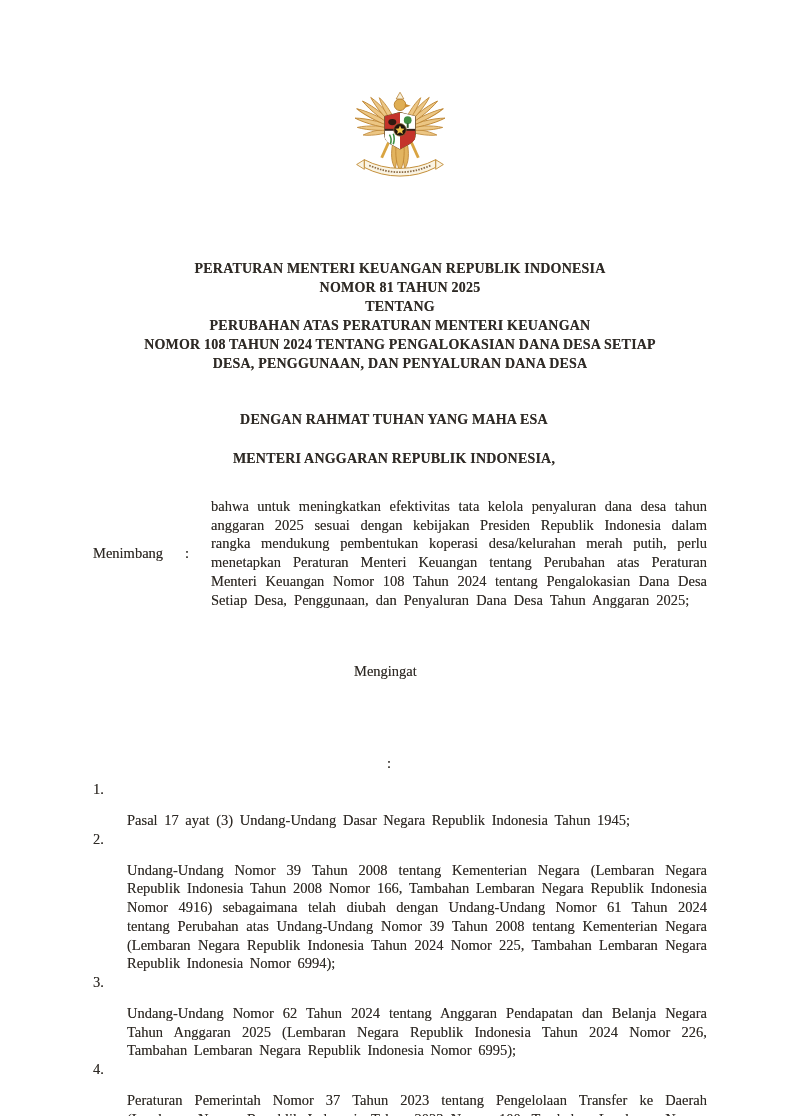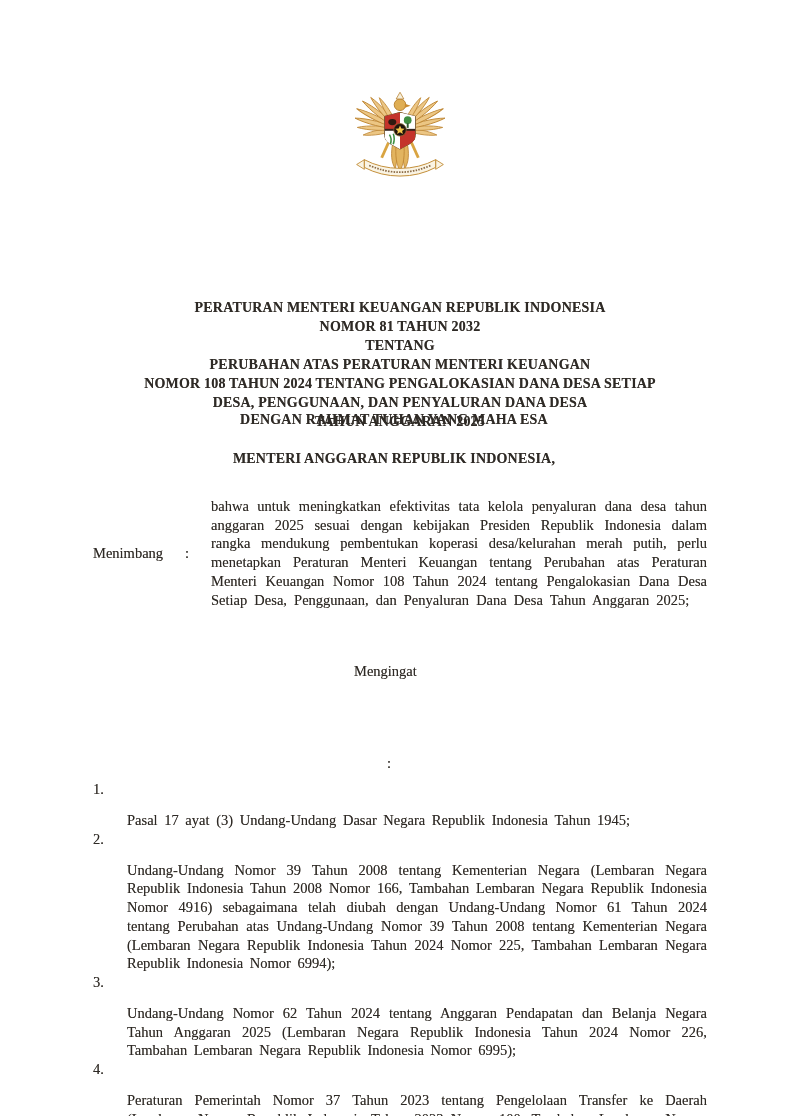--- a/index.html
+++ b/index.html
@@ -12,21 +12,21 @@
     position:relative;width:800px;height:1116px;background:#ffffff;overflow:hidden;
     text-shadow:0 0 0.6px rgba(62,52,40,0.55);
   }
   .emblem{
     position:absolute;top:64px;left:50%;transform:translateX(-50%);
     width:106px;height:122px;
   }
   .title-block{
     position:absolute;top:259px;left:40px;right:40px;
     text-align:center;font-size:14px;line-height:19px;
-    font-weight:600;letter-spacing:0.2px;margin-top:39px;
+    font-weight:600;letter-spacing:0.2px;
   }
   .center-line{
     position:absolute;left:28px;right:40px;text-align:center;
     font-size:14px;line-height:19px;font-weight:600;letter-spacing:0.2px;
   }
   .invocation{top:410px;}
   .issuer{top:449px;}
   .clause{
     position:absolute;left:93px;width:614px;display:flex;align-items:center;
     font-size:14.5px;line-height:18.7px;
@@ -106,26 +106,25 @@
 
       <path d="M18,96 L10,101 L18,106 Z" fill="#FAF4E4" stroke="#C18A33" stroke-width="0.9"></path>
       <path d="M92,96 L100,101 L92,106 Z" fill="#FAF4E4" stroke="#C18A33" stroke-width="0.9"></path>
       <path d="M18,96 Q35,105 55,105 Q75,105 92,96 L92,104 Q75,113 55,113 Q35,113 18,104 Z" fill="#FAF4E4" stroke="#C18A33" stroke-width="1"></path>
       <path d="M23,102 Q40,109 55,109 Q70,109 87,102" stroke="#8a6a45" stroke-width="1.8" fill="none" stroke-dasharray="1.6 1.3"></path>
     </svg>
   </div>
 
   <div class="title-block">
     <div>PERATURAN MENTERI KEUANGAN REPUBLIK INDONESIA</div>
-    <div>NOMOR 81 TAHUN 2032</div>
+    <div>NOMOR 81 TAHUN 2025</div>
     <div>TENTANG</div>
     <div>PERUBAHAN ATAS PERATURAN MENTERI KEUANGAN</div>
     <div>NOMOR 108 TAHUN 2024 TENTANG PENGALOKASIAN DANA DESA SETIAP</div>
     <div>DESA, PENGGUNAAN, DAN PENYALURAN DANA DESA</div>
-    <div>TAHUN ANGGARAN 2025</div>
   </div>
 
   <div class="center-line invocation">DENGAN RAHMAT TUHAN YANG MAHA ESA</div>
 
   <div class="center-line issuer">MENTERI ANGGARAN REPUBLIK INDONESIA,</div>
 
   <div class="clause clause-considering">
     <div class="clause-label">Menimbang</div>
     <div class="clause-colon">:</div>
     <div class="clause-body clause-text">bahwa untuk meningkatkan efektivitas tata kelola penyaluran dana desa tahun anggaran 2025 sesuai dengan kebijakan Presiden Republik Indonesia dalam rangka mendukung pembentukan koperasi desa/kelurahan merah putih, perlu menetapkan Peraturan Menteri Keuangan tentang Perubahan atas Peraturan Menteri Keuangan Nomor 108 Tahun 2024 tentang Pengalokasian Dana Desa Setiap Desa, Penggunaan, dan Penyaluran Dana Desa Tahun Anggaran 2025;</div>

